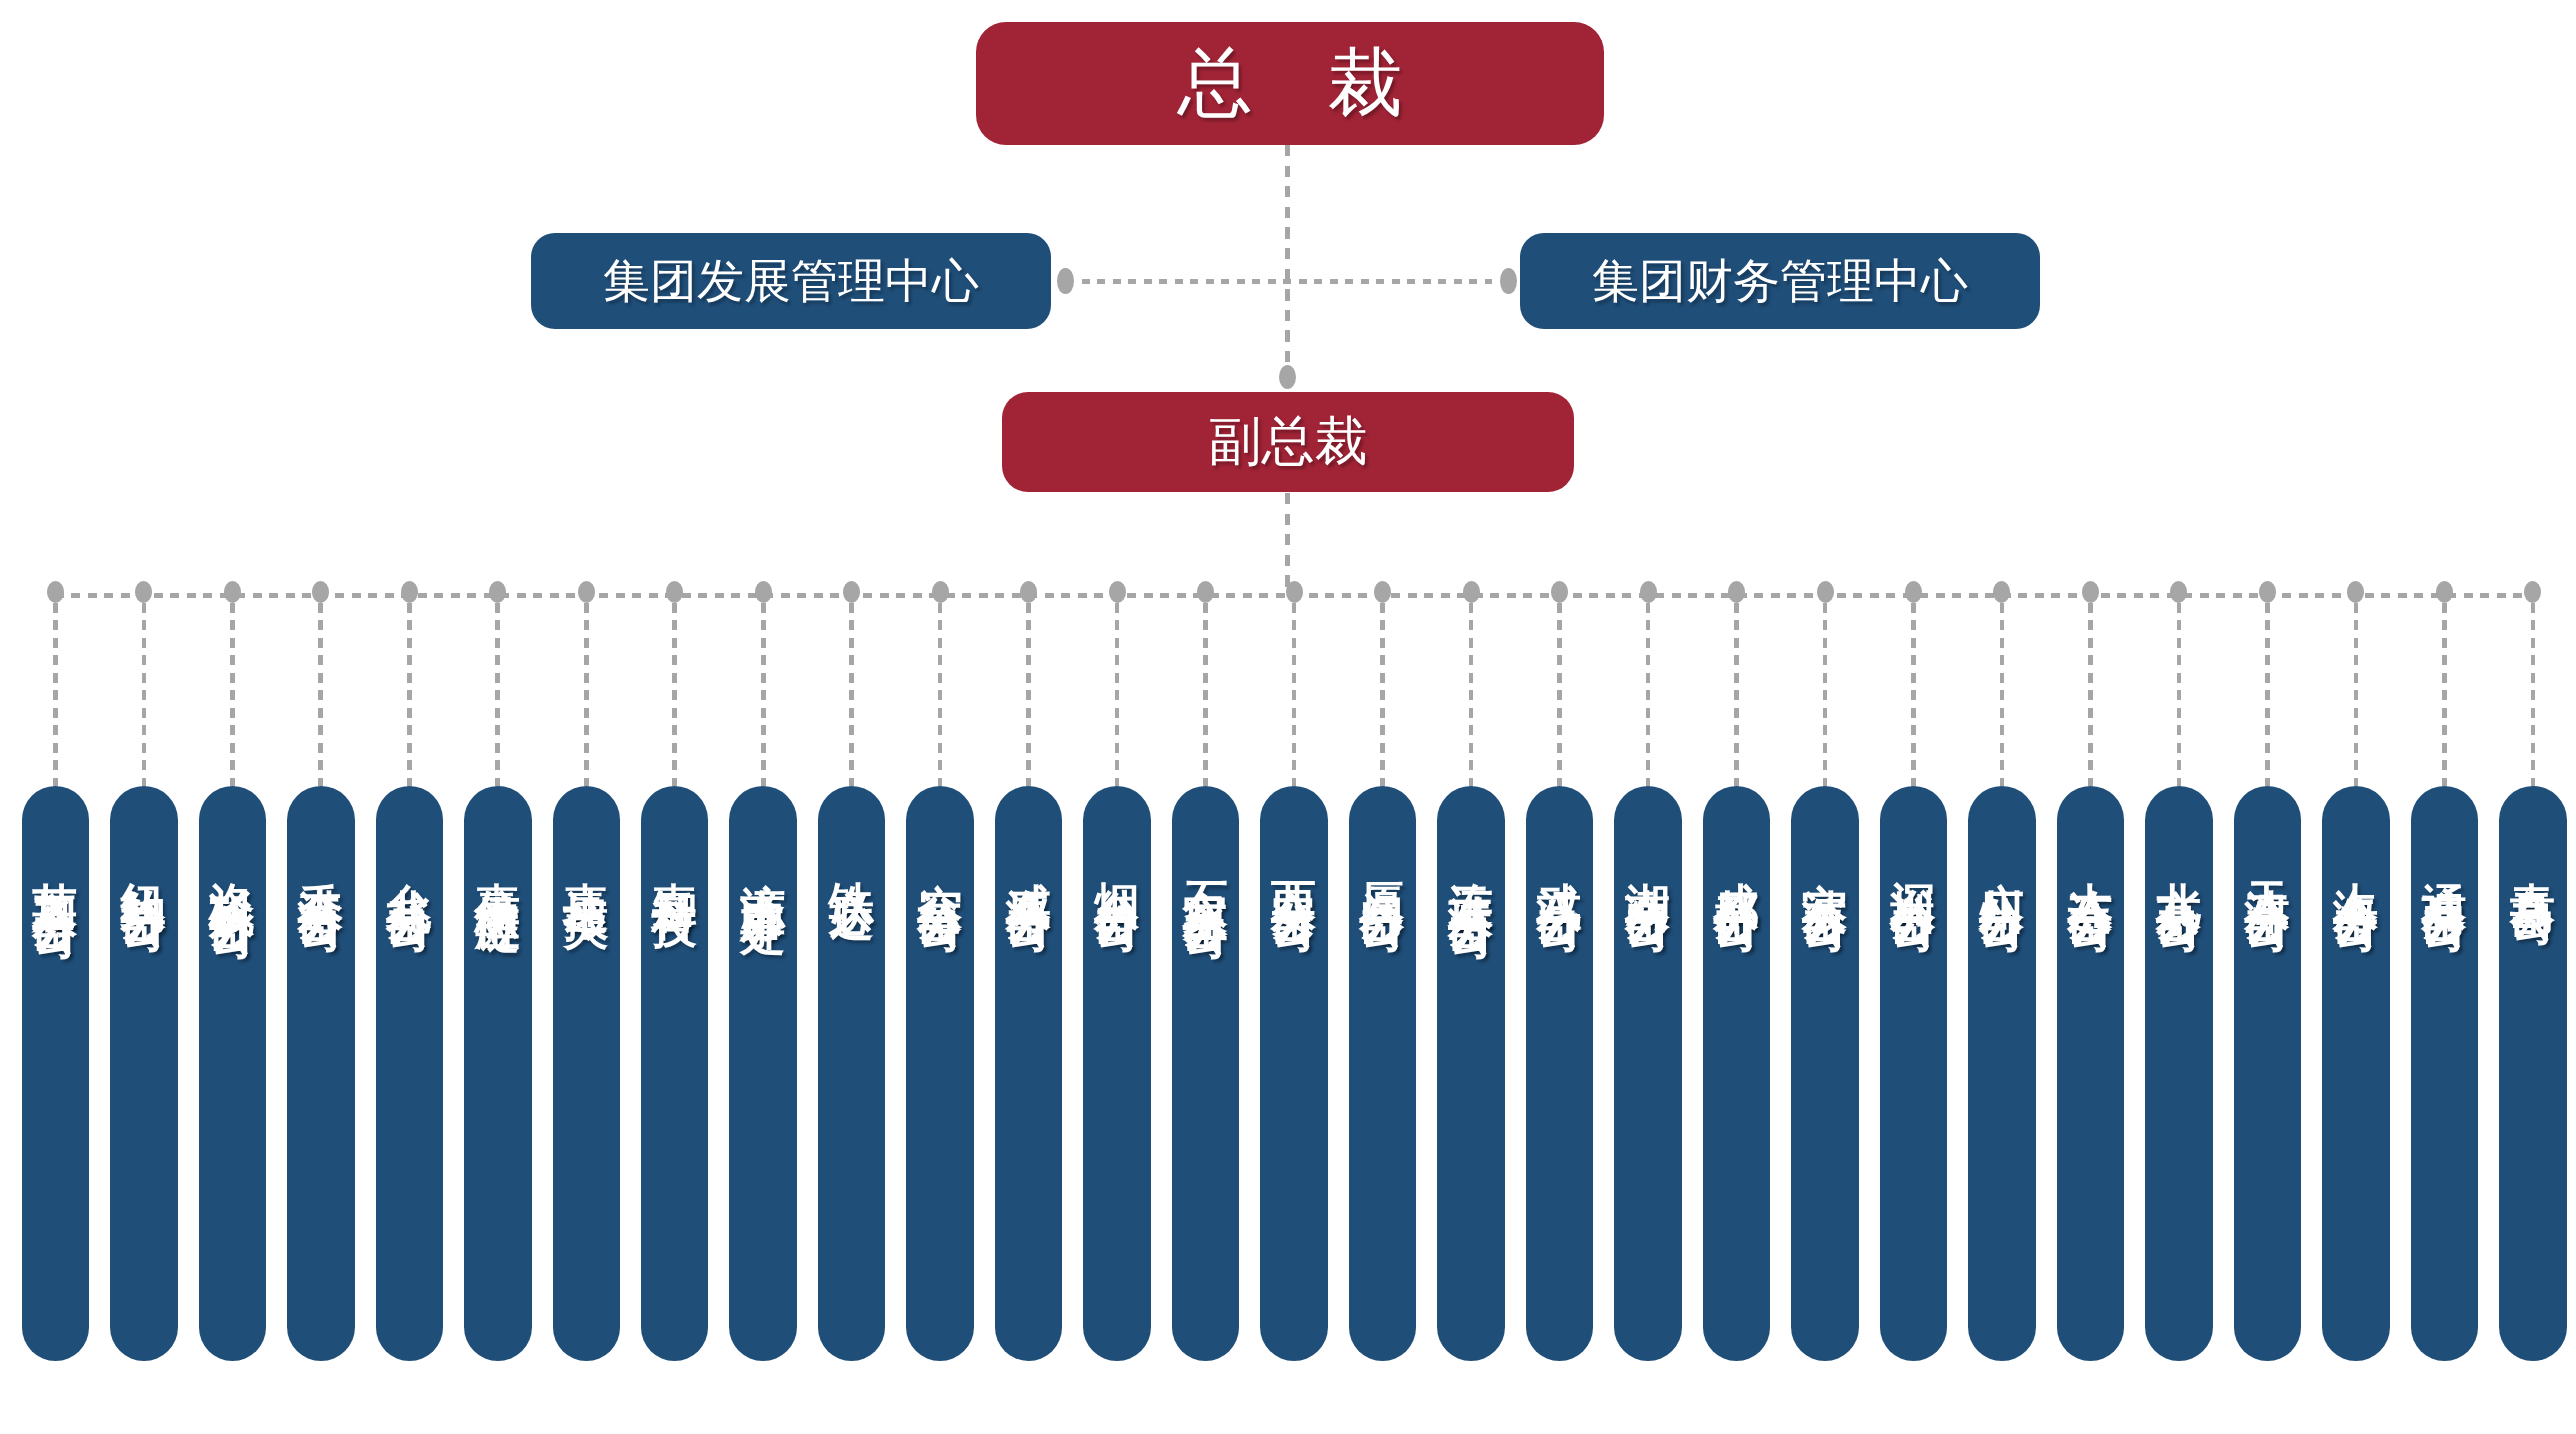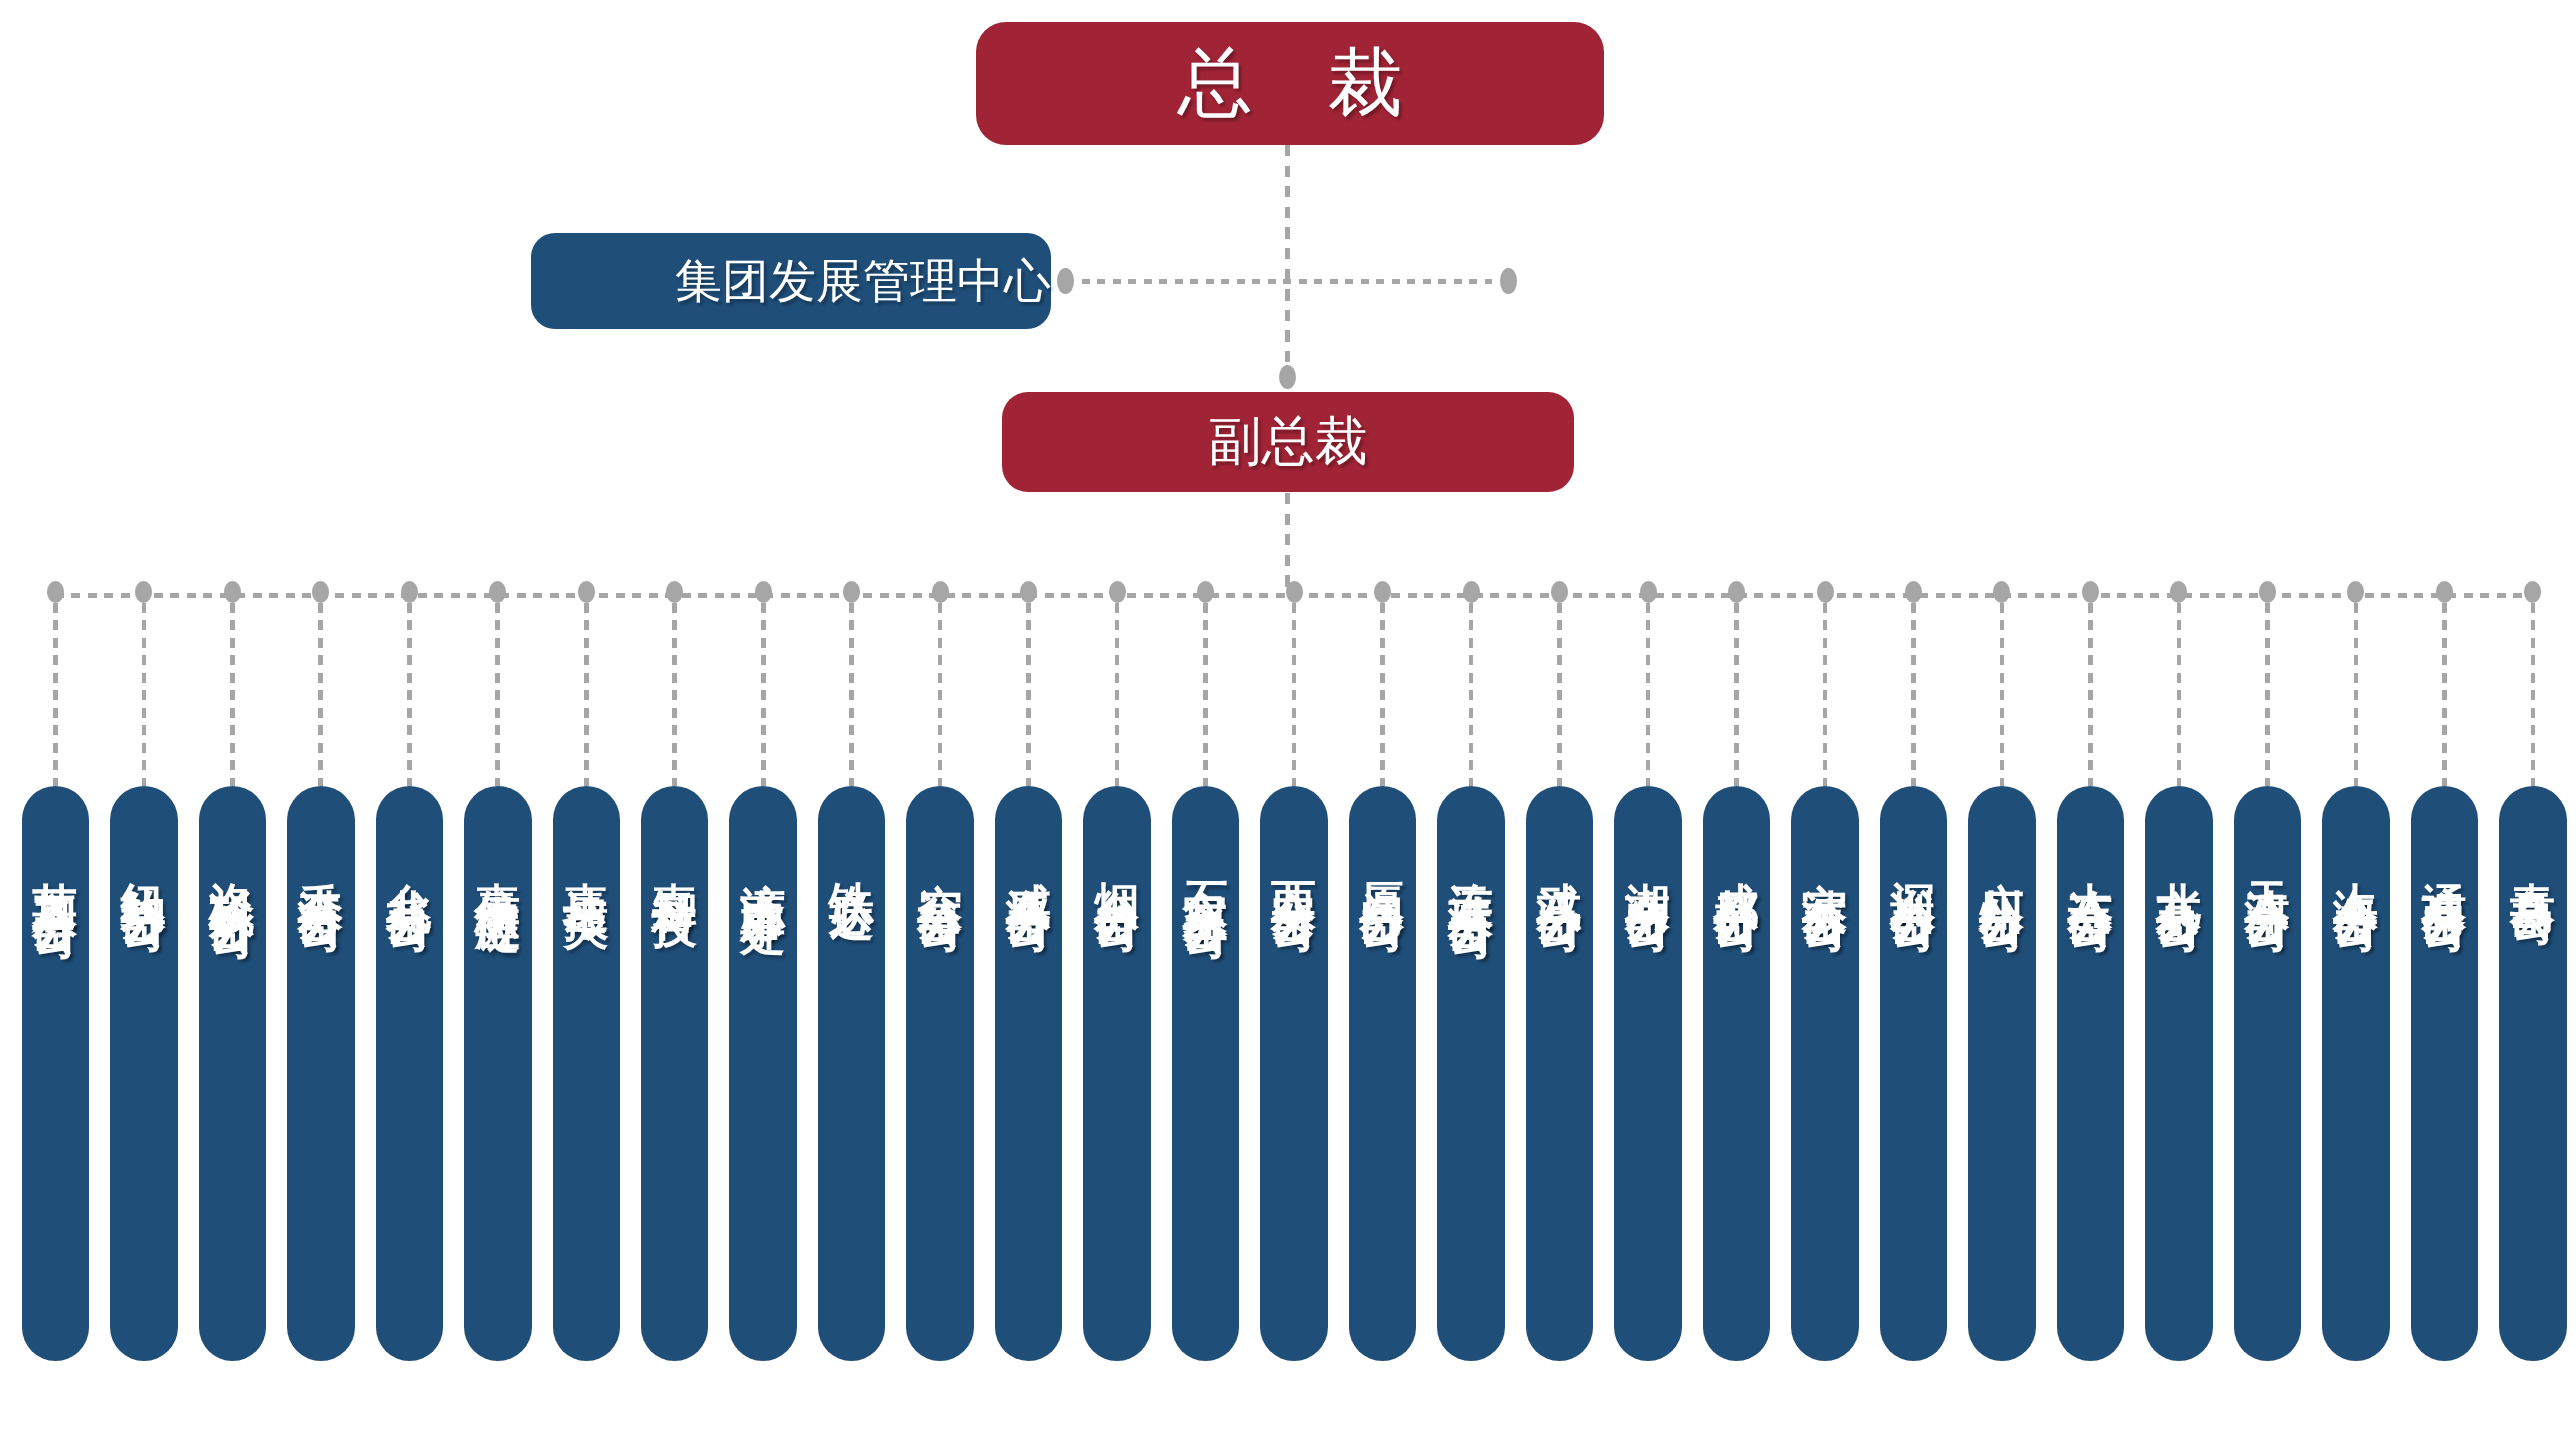--- a/index.html
+++ b/index.html
@@ -19,21 +19,21 @@
 
   
   .node{
     position:absolute;
     display:flex;align-items:center;justify-content:center;
     color:#ffffff;font-weight:normal;
     text-shadow:2.6px 3.1px 3.1px rgba(0,0,0,.30);
     box-sizing:border-box;
   }
   .node.red{background:var(--red);}
-  .node.blue{background:var(--blue);justify-content:flex-end;}
+  .node.blue{background:var(--blue);}
 
   .node-ceo{left:976px;top:21.6px;width:628px;height:123px;border-radius:30px;font-size:75px;}
   .node-dev{left:531px;top:233px;width:520px;height:96px;border-radius:24px;font-size:47px;}
   .node-fin{left:1520px;top:233px;width:520px;height:96px;border-radius:24px;font-size:47px;}
   .node-vp {left:1002px;top:392px;width:572px;height:100px;border-radius:26px;font-size:53px;text-align:center;}
 
   
   .vdash{
     position:absolute;width:4.6px;
     background:repeating-linear-gradient(180deg,var(--gray) 0 11.3px,transparent 11.3px 20.6px);
@@ -102,20 +102,23 @@
   </div>
 
   <div class="vdash ceo-vp-line"></div>
 
   <div class="node blue node-dev">
     <span>集团发展管理中心</span>
   </div>
   <div class="cdot dot-dev"></div>
   <div class="hdots centers-hline"></div>
   <div class="cdot dot-fin"></div>
+  <div class="node blue node-fin">
+    <span>集团财务管理中心</span>
+  </div>
 
   <div class="cdot dot-vp"></div>
   <div class="node red node-vp">
     <span>副总裁</span>
   </div>
 
   <div class="vdash vp-row-line"></div>
   <div class="hdots main-hline"></div>
 
   <div class="branches-row" id="branches">

